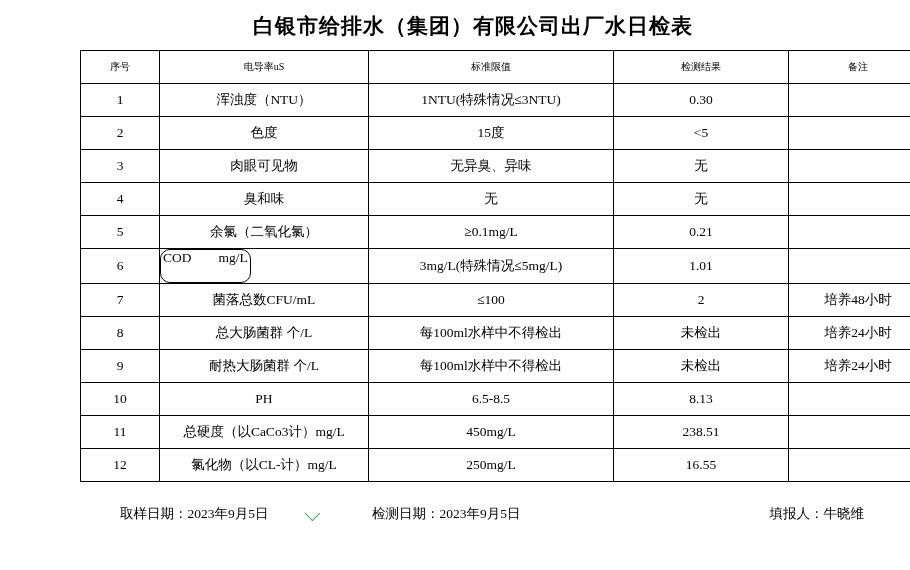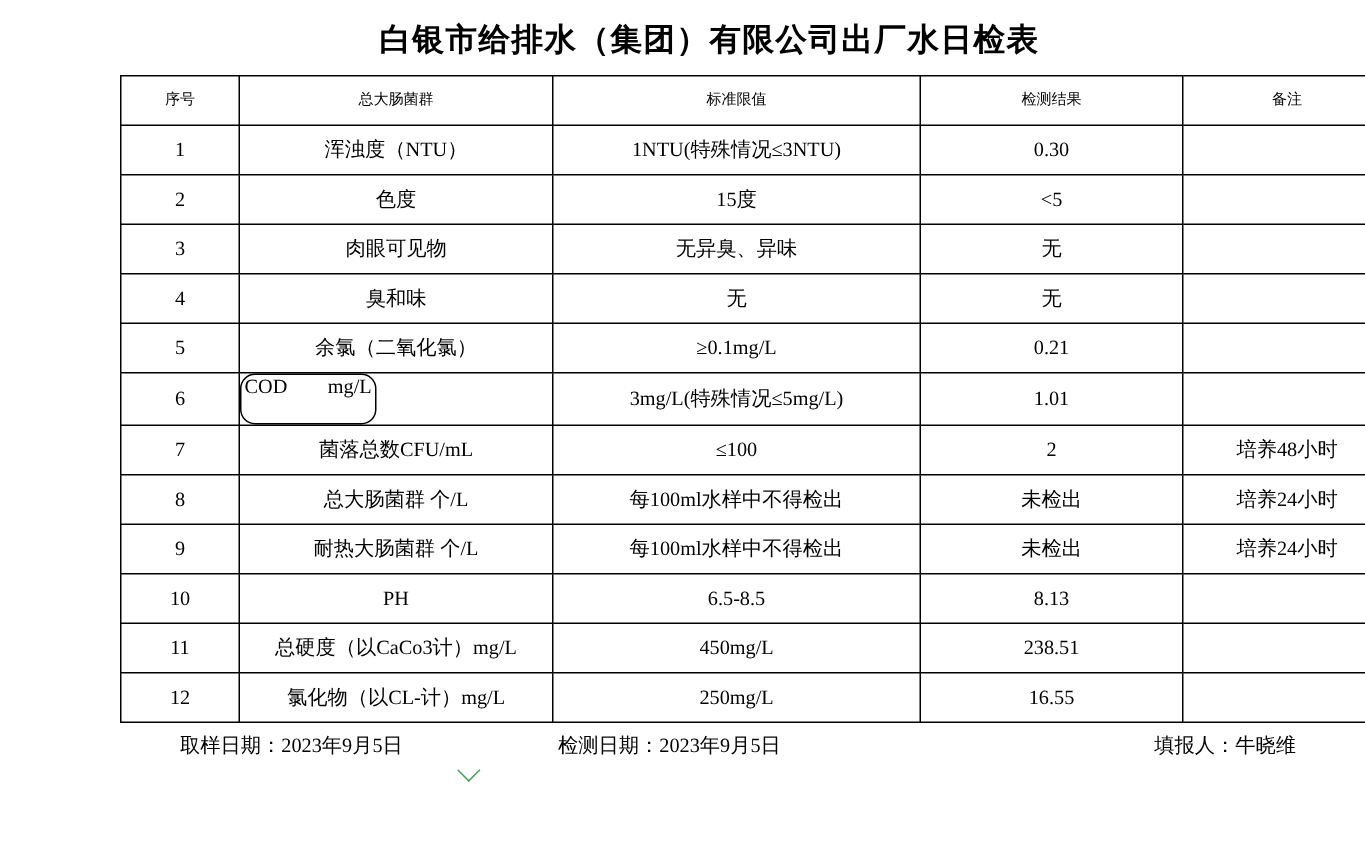--- a/index.html
+++ b/index.html
@@ -64,21 +64,21 @@
   }
   .item-cod {
     display: inline-block;
     white-space: pre;
     border-radius: 10px;
   }
   .footer {
     display: flex;
     align-items: center;
     padding: 0 46px;
-    margin-top: 6px;
+    margin-top: 23px;
     font-size: 13.5px;
   }
   .footer .f-sample {
     width: 290px;
     text-align: left;
     padding-left: 38px;
     box-sizing: border-box;
   }
   .footer .f-test {
     width: 280px;
@@ -108,21 +108,21 @@
 
 <div class="page">
 
   <div class="doc-title">白银市给排水（集团）有限公司出厂水日检表</div>
 
   <div class="table-wrap">
     <table class="report">
       <thead>
         <tr>
           <td class="col-no">序号</td>
-          <td class="col-item">总大肠菌群</td>
+          <td class="col-item">电导率uS</td>
           <td class="col-limit">标准限值</td>
           <td class="col-result">检测结果</td>
           <td class="col-remark">备注</td>
         </tr>
       </thead>
       <tbody>
         <tr>
           <td>1</td>
           <td>浑浊度（NTU）</td>
           <td class="cell-mono">1NTU(特殊情况≤3NTU)</td>

